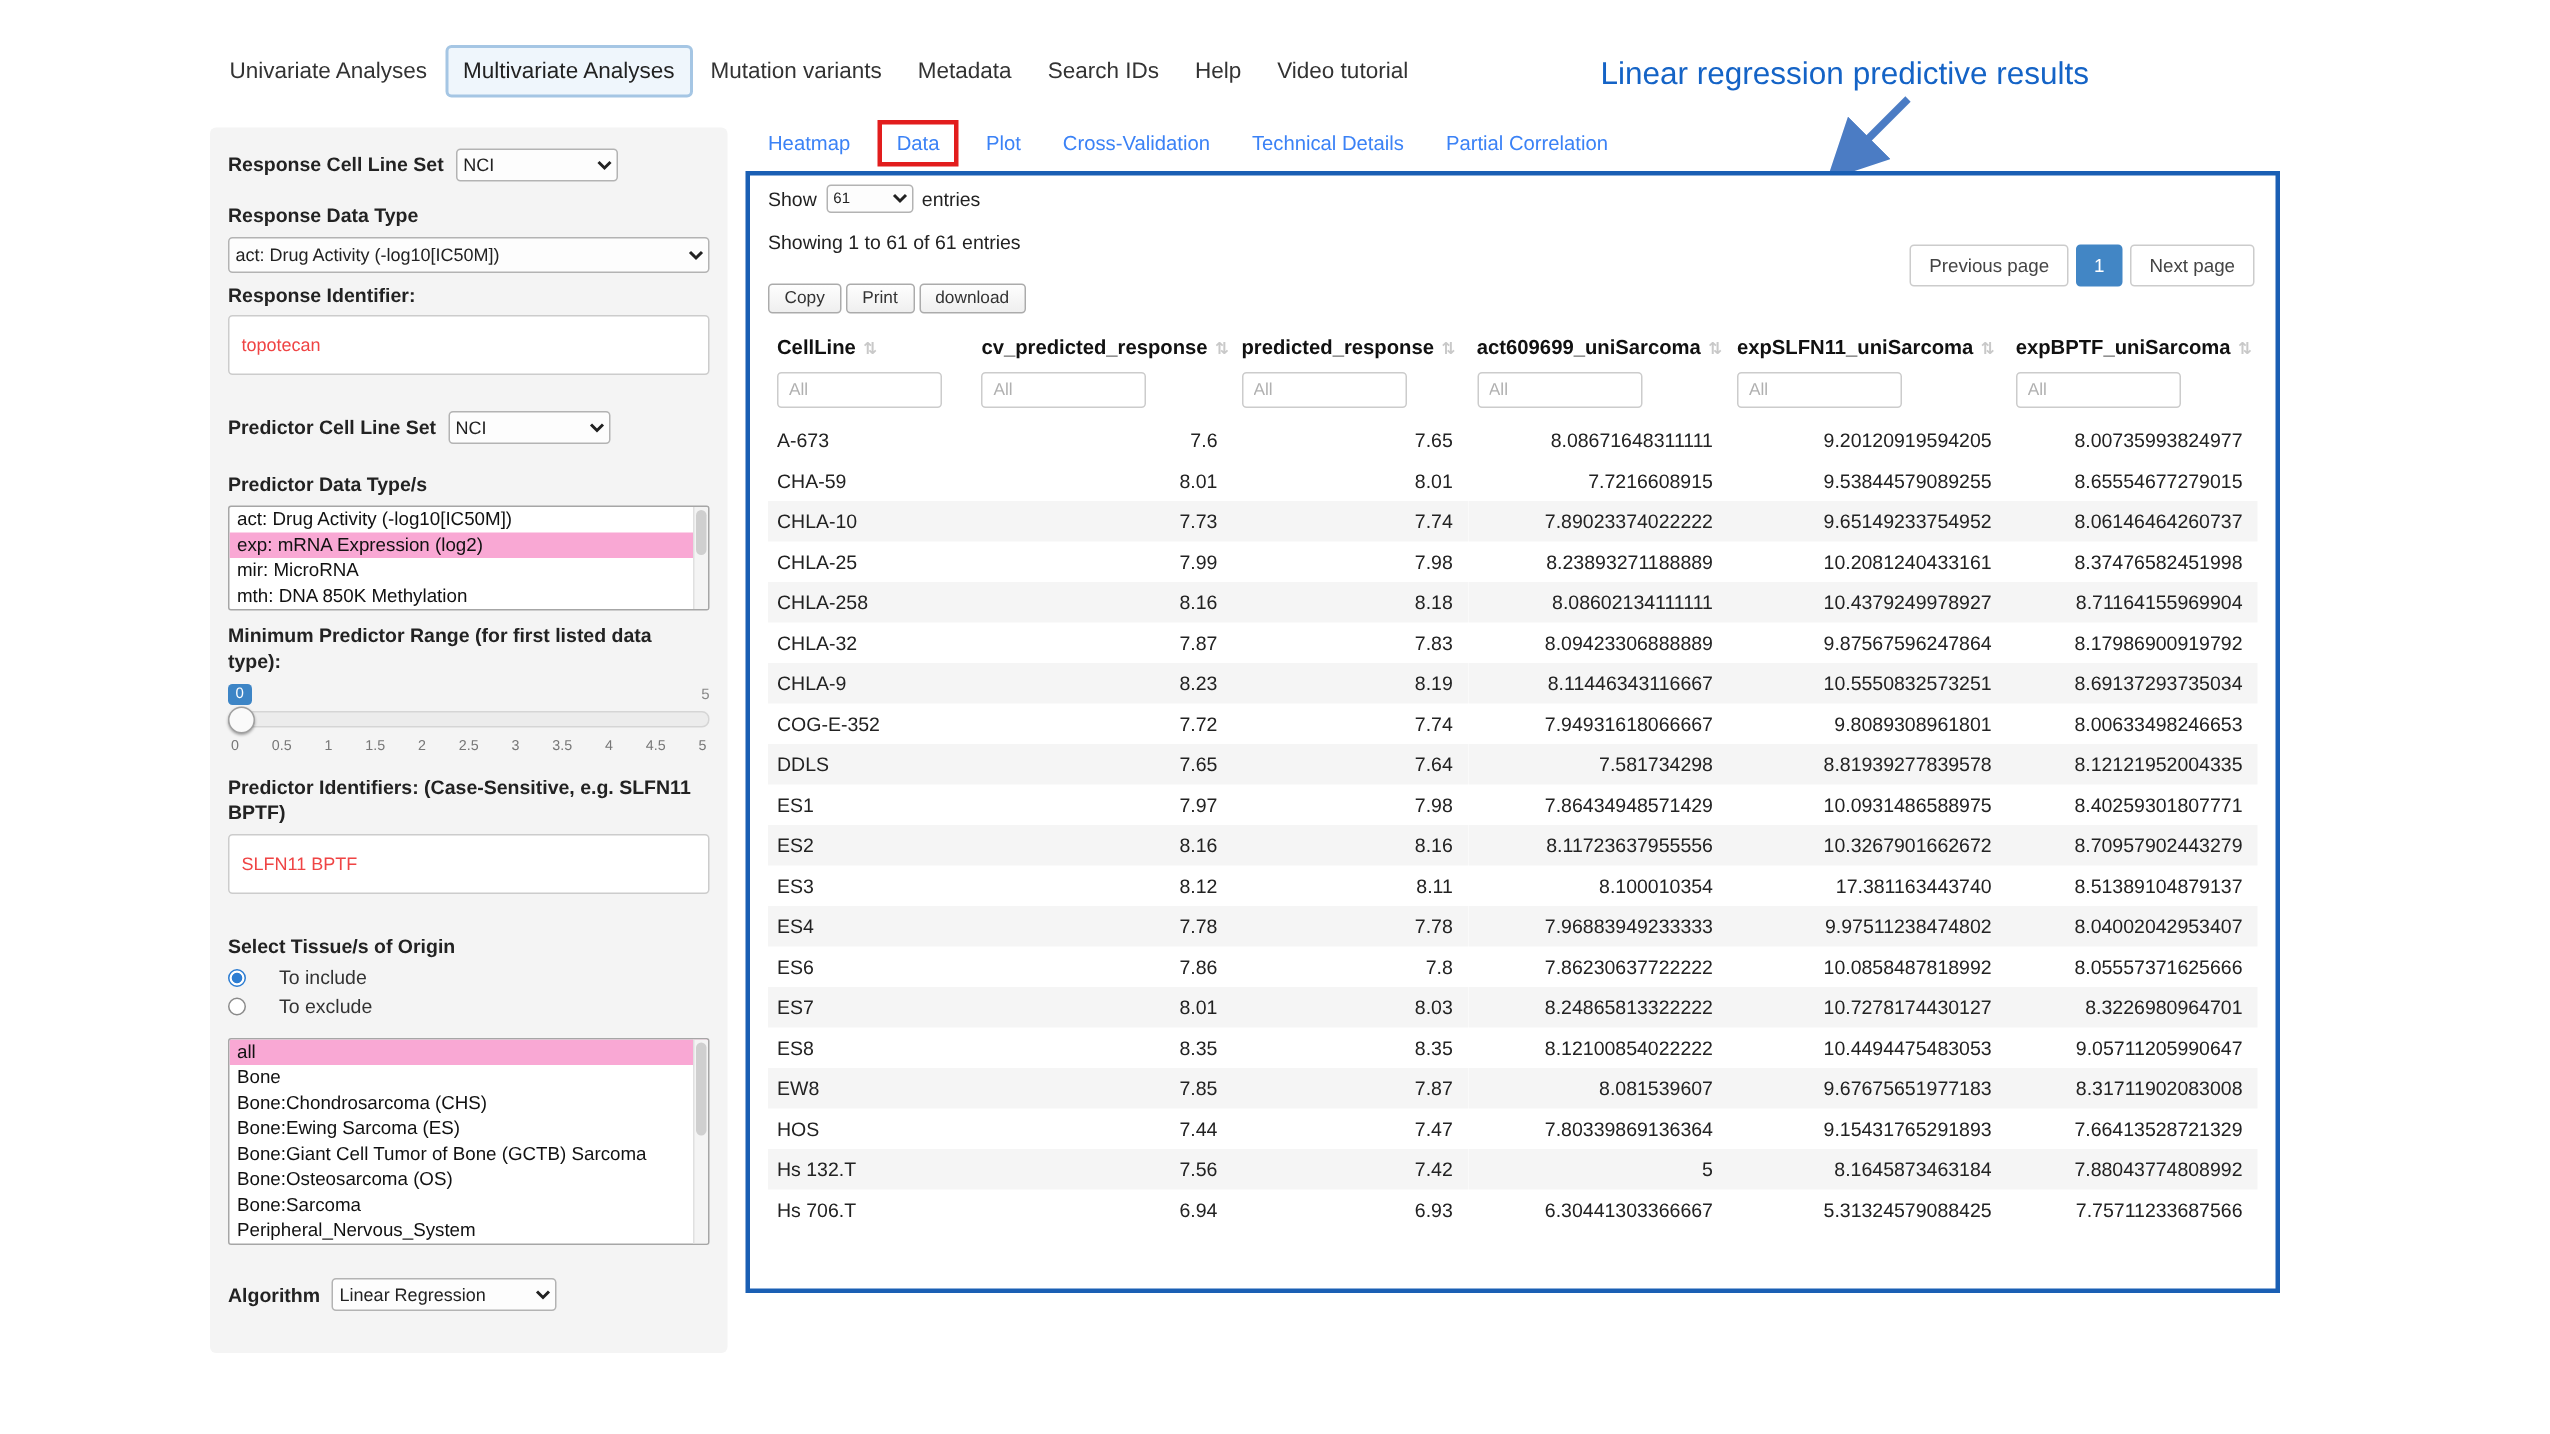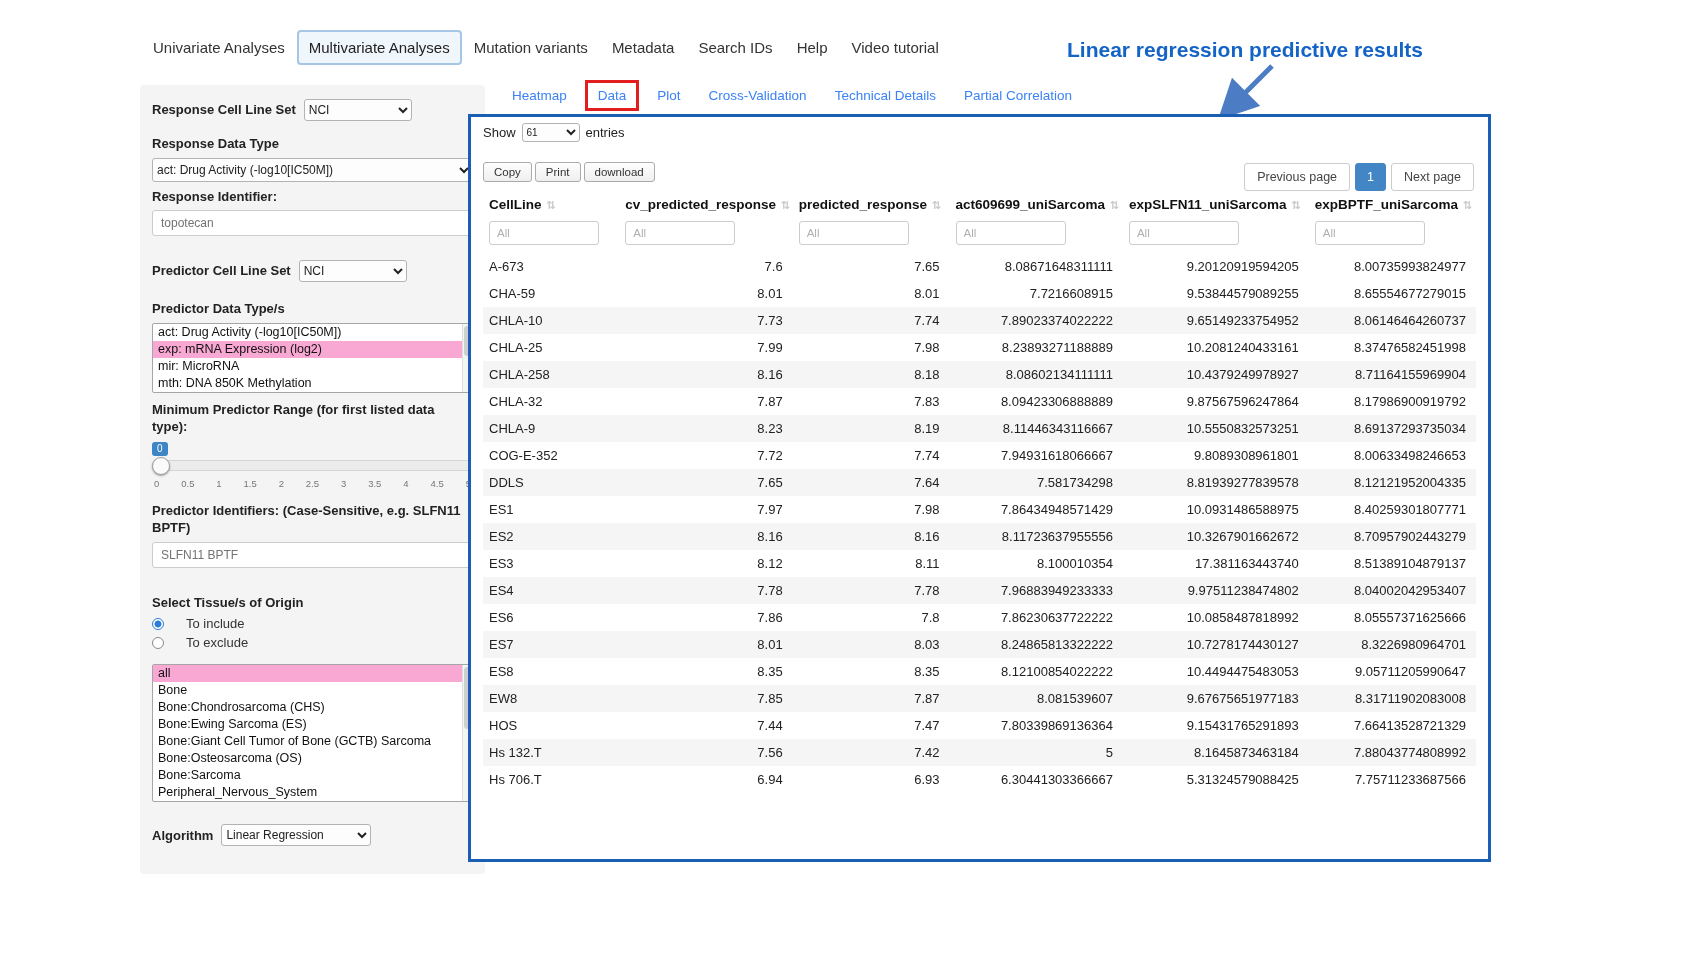--- a/index.html
+++ b/index.html
@@ -6,34 +6,34 @@
   body{
     width:1700px;height:956px;position:relative;overflow:hidden;
     background:#ffffff;color:#333;
     font-family:"Liberation Sans","DejaVu Sans",sans-serif;
   }
   
   .top-nav{position:absolute;left:141px;top:30px;display:flex;align-items:center}
   .nav-item{font-size:15px;color:#333;padding:9px 12px;cursor:pointer;white-space:nowrap}
   .nav-item.active{border:2px solid #a5c6e4;background:#eff6fc;border-radius:4px;color:#222;padding:7px 10px}
 
-  .annotation{position:absolute;left:1067px;top:38px;font-size:21px;font-weight:bold;color:#1463c6;white-space:nowrap}
+  .annotation{position:absolute;left:1067px;top:38px;font-size:21px;font-weight:normal;color:#1463c6;white-space:nowrap}
   .arrow{position:absolute;left:1216px;top:60px}
 
   
   .sidebar{position:absolute;left:140px;top:85px;width:345px;min-height:678px;background:#f4f4f4;border-radius:4px;padding:14px 12px;box-sizing:border-box}
   .fg{margin-bottom:14px}
   .fl{display:block;font-weight:bold;font-size:13px;color:#222;margin-bottom:5px;line-height:1.35}
   .inline-row{display:flex;align-items:center;gap:8px}
   .inline-row .fl{margin-bottom:0}
   select{font-size:12px;border:1px solid #b3b3b3;border-radius:3px;background:#fdfdfd;height:22px;color:#222;font-family:inherit}
   .sel-sm{width:108px}
   .sel-full{width:100%;height:24px}
   .sel-algo{width:150px}
-  .text-input{width:100%;height:26px;border:1px solid #ccc;border-radius:3px;padding:0 8px;font-size:12px;color:#737373;background:#fff;box-sizing:border-box;font-family:inherit}
+  .text-input{width:100%;height:40px;border:1px solid #ccc;border-radius:3px;padding:0 8px;font-size:12px;color:#ef4444;background:#fff;box-sizing:border-box;font-family:inherit}
   .listbox{border:1px solid #a6a6a6;background:#fff;font-size:12.5px;position:relative;overflow:hidden;border-radius:2px}
   .lb-opt{padding:0 5px;line-height:17px;white-space:nowrap;color:#111;cursor:pointer}
   .lb-opt.sel{background:#f9a8d4}
   .lb-scrollbar{position:absolute;right:0;top:0;bottom:0;width:9px;background:#f4f4f4;border-left:1px solid #e0e0e0}
   .lb-thumb{position:absolute;left:1px;right:1px;top:2px;height:45%;background:#cfcfcf;border-radius:4px}
 
   
   .slider{position:relative;margin-top:6px;height:52px}
   .slider-badge{position:absolute;left:0;top:0;background:#3d85c6;color:#fff;font-size:10px;line-height:1;padding:2px 5px;border-radius:3px}
   .slider-max{position:absolute;right:0;top:2px;font-size:10px;color:#888}
@@ -44,21 +44,21 @@
   
   .radio-row{display:flex;align-items:center;gap:22px;font-size:13px;margin:4px 0;cursor:pointer}
   .radio{width:12px;height:12px;border:1px solid #8a8a8a;border-radius:50%;background:#fff;flex:none;box-sizing:border-box}
   .radio.checked{border-color:#2d7dd2;background:radial-gradient(circle,#2d7dd2 0,#2d7dd2 3.2px,#fff 3.8px,#fff 100%)}
 
   
   .tabs{position:absolute;left:512px;top:88px;display:flex;align-items:center;gap:28px;font-size:13.5px}
   .tab{color:#3b82f6;cursor:pointer;white-space:nowrap}
   .tab.boxed{border:3px solid #e21d1d;padding:5px 10px;margin:-8px -10px}
 
-  .panel{position:absolute;left:468px;top:114px;width:1023px;height:748px;border:3px solid #1a5fb4;background:#fff;padding:4px 12px;box-sizing:border-box}
+  .panel{position:absolute;left:497px;top:114px;width:1023px;height:748px;border:3px solid #1a5fb4;background:#fff;padding:4px 12px;box-sizing:border-box}
   .show-row{display:flex;align-items:center;gap:6px;font-size:13px;margin-top:2px;color:#222}
   .entries-select{width:58px;height:19px;font-size:10px}
   .showing{font-size:13px;margin-top:12px;color:#222}
   .pagination{position:absolute;top:46px;right:14px;display:flex;align-items:center}
   .page-btn{border:1px solid #ccc;background:#fff;color:#444;font-size:12.5px;padding:6px 12px;border-radius:3px;cursor:pointer;font-family:inherit}
   .page-btn.active{background:#4286c5;border-color:#4286c5;color:#fff;margin:0 5px;padding:6px 11px}
   .exports{display:flex;gap:3px;margin-top:20px}
   .export-btn{border:1px solid #ababab;background:linear-gradient(#fefefe,#efefef);font-size:11.5px;padding:3px 10px;border-radius:3px;color:#333;cursor:pointer;font-family:inherit}
 
   .data-table{width:100%;border-collapse:collapse;margin-top:6px;table-layout:fixed}
@@ -215,20 +215,21 @@
 <section class="panel">
 
   <div class="show-row">
     <span>Show</span>
     <select class="entries-select">
       <option>61</option>
     </select>
     <span>entries</span>
   </div>
 
+  <div class="showing">Showing 1 to 61 of 61 entries</div>
 
   <div class="pagination">
     <button class="page-btn">Previous page</button>
     <button class="page-btn active">1</button>
     <button class="page-btn">Next page</button>
   </div>
 
   <div class="exports" id="exports">
       <button class="export-btn">Copy</button>
       <button class="export-btn">Print</button>

